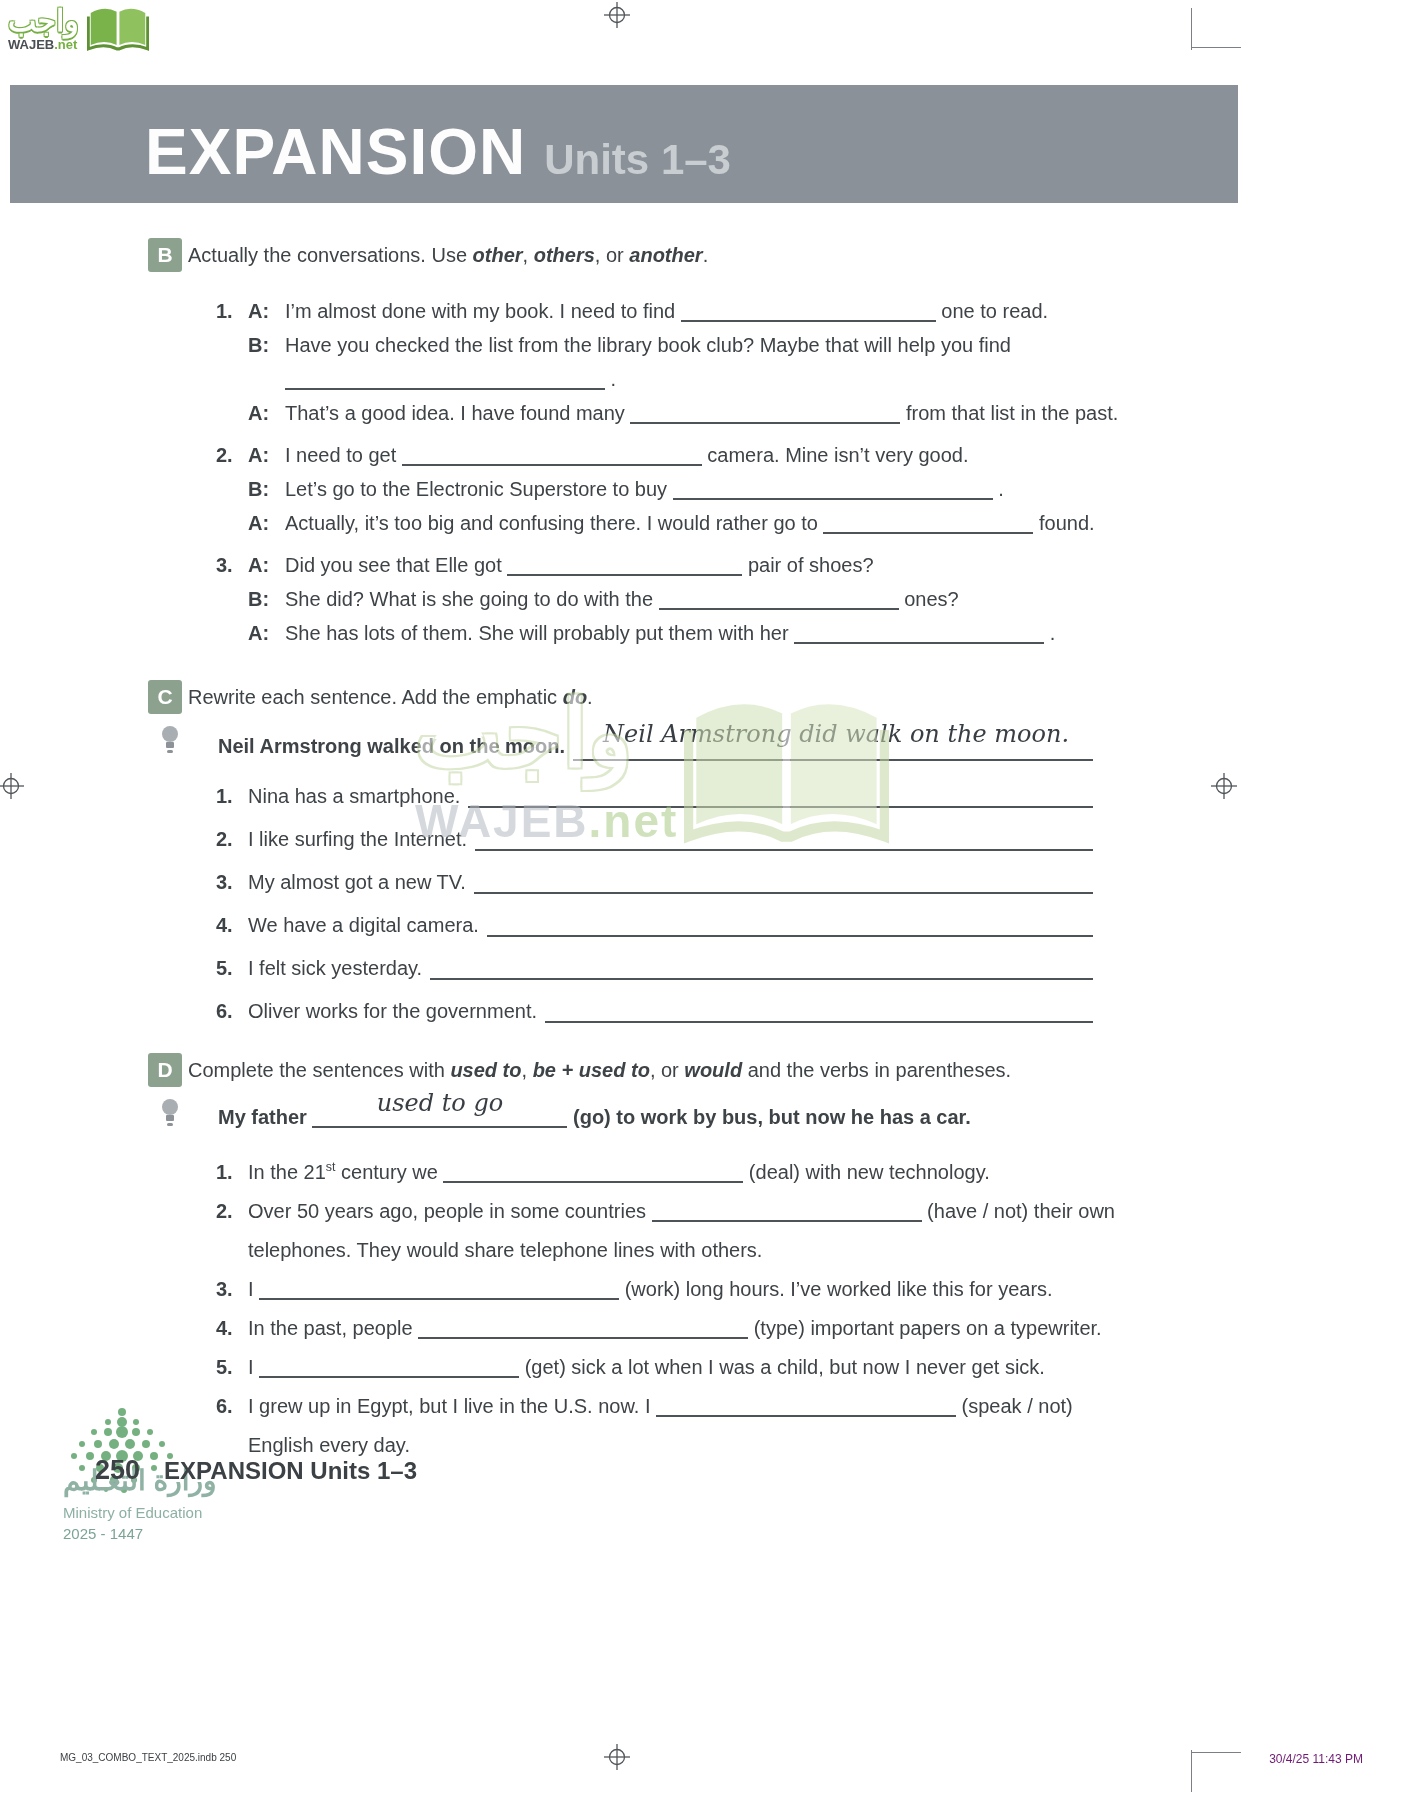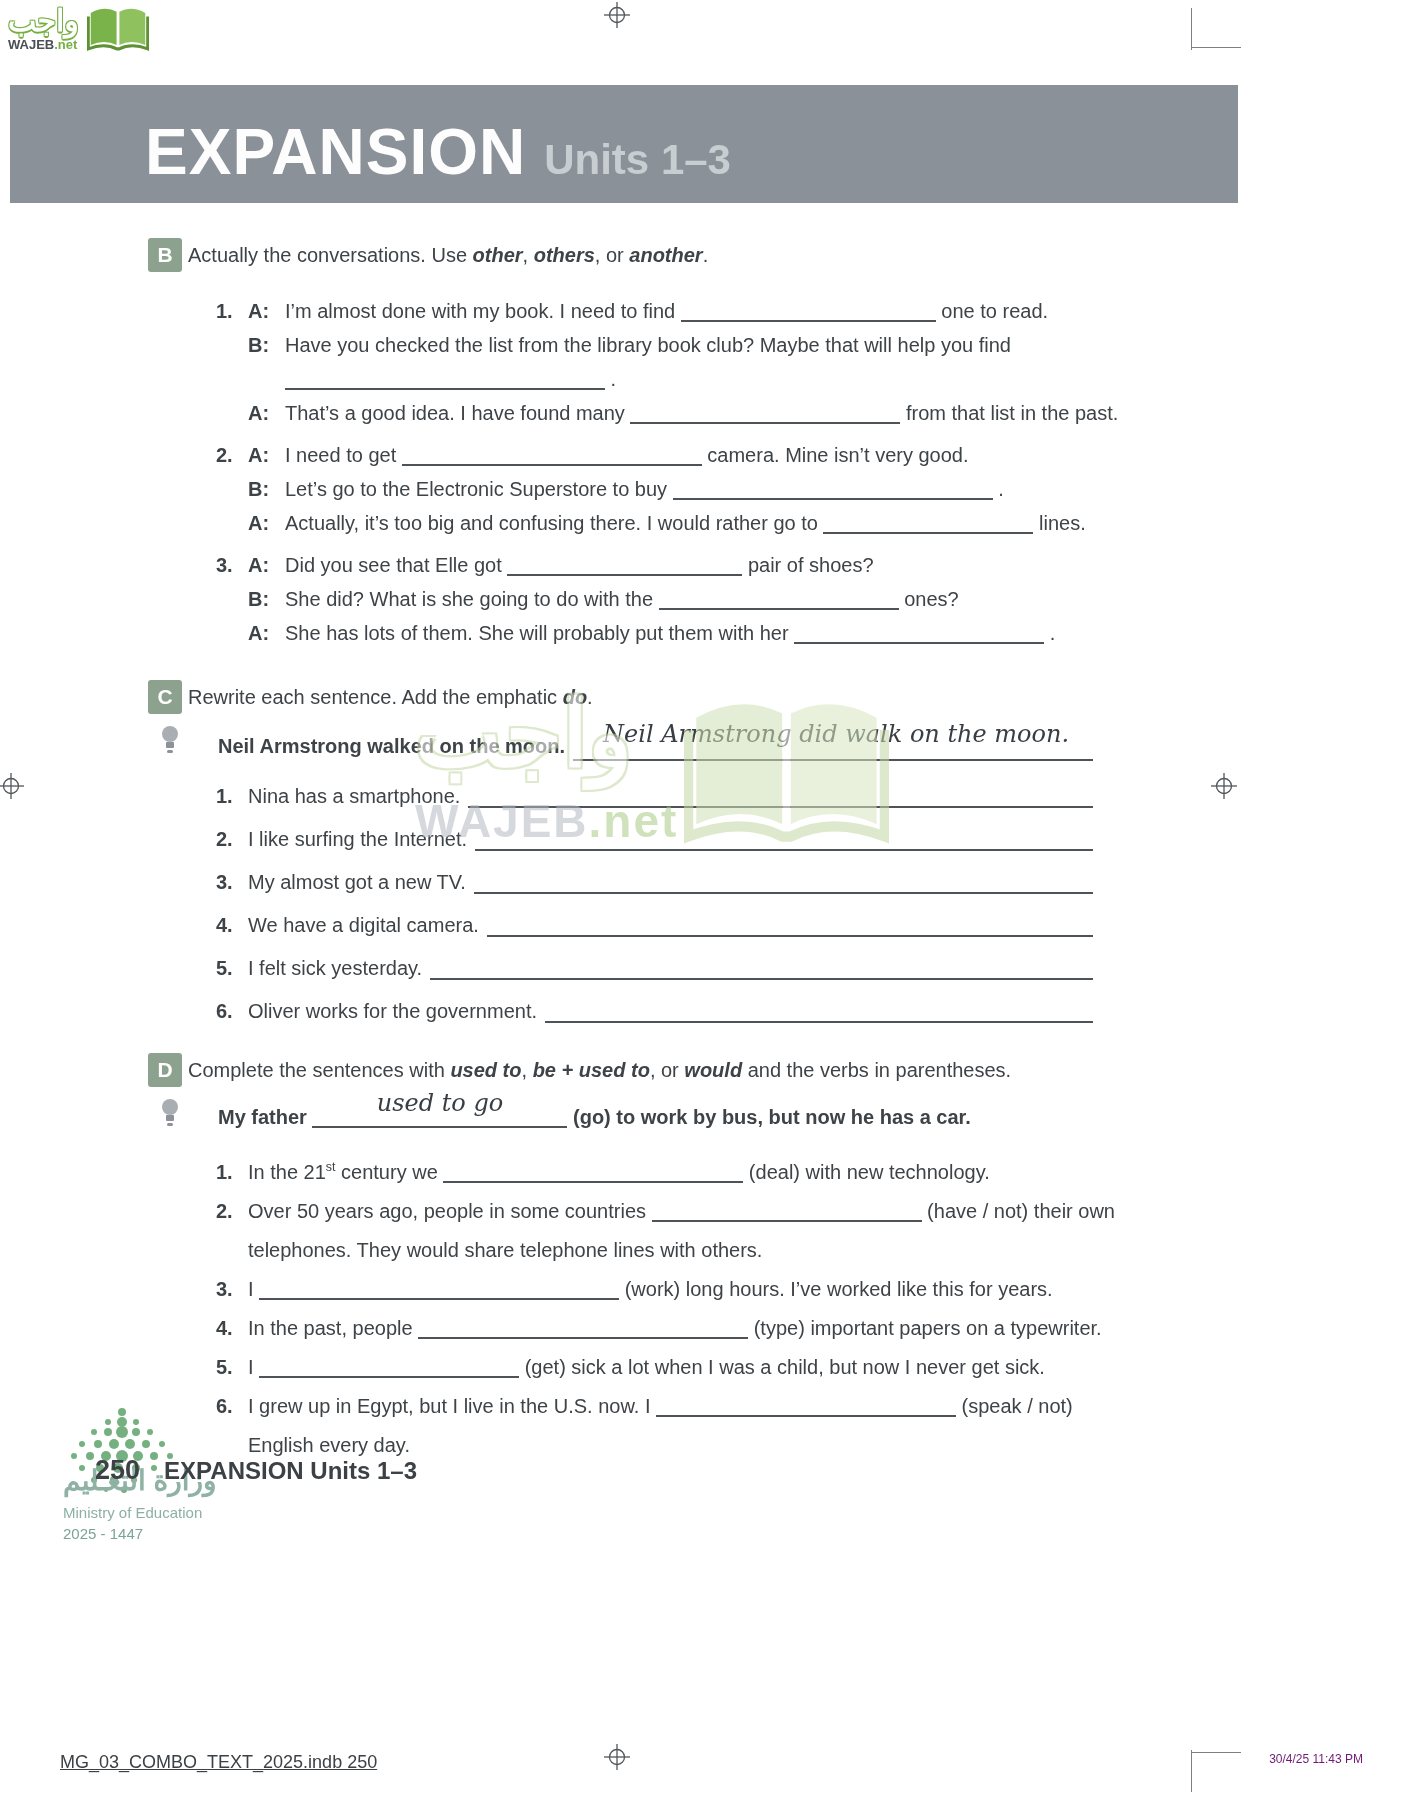--- a/index.html
+++ b/index.html
@@ -96,21 +96,21 @@
   .ministry-arabic { position:absolute; left:3px; top:60px; width:220px; font-size:28px; font-weight:bold; color:#8fb2a4; white-space:nowrap; }
   .ministry-english { position:absolute; left:3px; top:100px; width:220px; font-size:15px; color:#8db0a2; }
   .ministry-year { position:absolute; left:3px; top:121px; width:220px; font-size:15px; color:#7ca495; }
 
   
   .page-footer { position:absolute; left:95px; top:1455px; z-index:3; display:flex; align-items:baseline; gap:24px; color:#3c4145; }
   .footer-page-number { font-size:27px; font-weight:bold; }
   .footer-title { font-size:24px; font-weight:bold; }
 
   
-  .print-slug-left { position:absolute; left:60px; top:1752px; font-size:18px; color:#3c4145; z-index:6;text-decoration:underline; }
+  .print-slug-left { position:absolute; left:60px; top:1752px; font-size:10px; color:#3c4145; z-index:6; }
   .print-slug-right { position:absolute; right:58px; top:1752px; font-size:12px; color:#701a75; z-index:6; }
 </style>
 </head>
 <body>
 
 <div class="page">
 
   <div class="crosshair" style="left:604px;top:2px;">
     <svg width="26" height="26" viewBox="0 0 26 26">
         <line x1="13" y1="0" x2="13" y2="26" stroke="#51565a" stroke-width="1.3"></line>
@@ -217,21 +217,21 @@
               <span class="line-content nowrap"><span>I need to get </span><span class="blank" style="width: 300px;"></span><span> camera. Mine isn’t very good.</span></span>
             </div>
             <div class="row b-row">
               <span class="num"></span>
               <span class="speaker">B:</span>
               <span class="line-content nowrap"><span>Let’s go to the Electronic Superstore to buy </span><span class="blank" style="width: 320px;"></span><span> .</span></span>
             </div>
             <div class="row b-row">
               <span class="num"></span>
               <span class="speaker">A:</span>
-              <span class="line-content nowrap"><span>Actually, it’s too big and confusing there. I would rather go to </span><span class="blank" style="width: 210px;"></span><span> lines.</span></span>
+              <span class="line-content nowrap"><span>Actually, it’s too big and confusing there. I would rather go to </span><span class="blank" style="width: 210px;"></span><span> found.</span></span>
             </div>
           </div>
           <div class="conv-item">
             <div class="row b-row">
               <span class="num">3.</span>
               <span class="speaker">A:</span>
               <span class="line-content nowrap"><span>Did you see that Elle got </span><span class="blank" style="width: 235px;"></span><span> pair of shoes?</span></span>
             </div>
             <div class="row b-row">
               <span class="num"></span>

